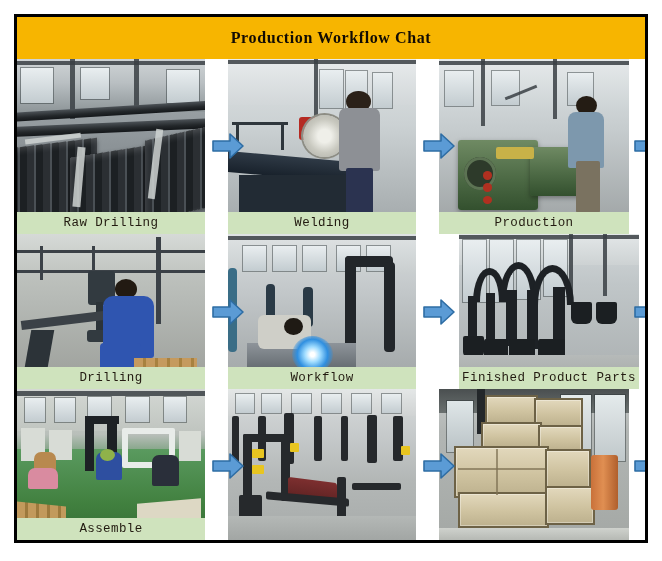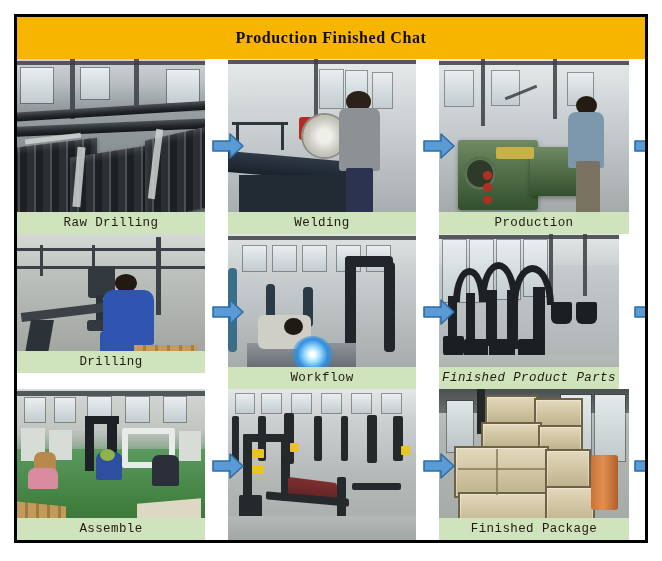--- a/index.html
+++ b/index.html
@@ -214,21 +214,21 @@
   .drum { position:absolute; background:linear-gradient(90deg,#c9713a,#e08f52 45%,#b05f2c); border-radius:3px; }
 </style>
 </head>
 <body>
 
 <div id="root">
 
   <div class="frame">
 
     <div class="title-bar">
-      <div class="title-text">Production Finished Chat</div>
+      <div class="title-text">Production Workflow Chat</div>
     </div>
 
     <div class="grid">
 
       <div class="cell" style="left:0px;top:0px;width:188px;height:175px;">
         <div class="photo p-raw">
           <div class="sky-roof" style="height:30%;"></div>
           <div class="beam" style="left:0;top:2px;width:100%;height:4px;"></div>
           <div class="beam" style="left:28%;top:0;width:5px;height:34%;"></div>
           <div class="beam" style="left:62%;top:0;width:5px;height:30%;"></div>
@@ -315,21 +315,21 @@
           <span>Production</span>
         </div>
       </div>
 
       <div class="arrow" style="left:616px;top:72px;">
         <svg viewBox="0 0 34 30">
             <path d="M2 10 H19 V3 L32 15 L19 27 V20 H2 Z" fill="#5b9bd5" stroke="#2e6da4" stroke-width="1.6" stroke-linejoin="round"></path>
           </svg>
       </div>
 
-      <div class="cell" style="left:0px;top:175px;width:188px;height:139px;">
+      <div class="cell" style="left:0px;top:175px;width:188px;height:155px;">
         <div class="photo p-drill">
           <div class="sky-roof" style="height:24%;background:linear-gradient(180deg,#d6dad7,#c2c6c2);"></div>
           <div class="rail" style="left:0;top:10%;width:100%;height:3px;"></div>
           <div class="rail" style="left:0;top:23%;width:100%;height:3px;"></div>
           <div class="rail" style="left:12%;top:8%;width:3px;height:22%;"></div>
           <div class="rail" style="left:40%;top:8%;width:3px;height:22%;"></div>
           <div class="rail" style="left:74%;top:2%;width:5px;height:56%;"></div>
           <div class="drill-head" style="left:38%;top:24%;width:14%;height:22%;"></div>
           <div class="drill-col" style="left:42%;top:44%;width:4%;height:22%;"></div>
           <div class="drill-head" style="left:37%;top:62%;width:16%;height:8%;"></div>
@@ -377,21 +377,21 @@
           <span>Workflow</span>
         </div>
       </div>
 
       <div class="arrow" style="left:405px;top:238px;">
         <svg viewBox="0 0 34 30">
             <path d="M2 10 H19 V3 L32 15 L19 27 V20 H2 Z" fill="#5b9bd5" stroke="#2e6da4" stroke-width="1.6" stroke-linejoin="round"></path>
           </svg>
       </div>
 
-      <div class="cell" style="left:422px;top:175px;width:180px;height:155px;font-style:italic;">
+      <div class="cell" style="left:442px;top:175px;width:180px;height:155px;">
         <div class="photo p-parts">
           <div class="sky-roof" style="height:20%;background:linear-gradient(180deg,#e3e7e8,#cdd2d3);"></div>
           <div class="win" style="left:2%;top:4%;width:13%;height:40%;"></div>
           <div class="win" style="left:17%;top:4%;width:13%;height:40%;"></div>
           <div class="win" style="left:32%;top:4%;width:13%;height:38%;"></div>
           <div class="win" style="left:47%;top:4%;width:13%;height:36%;"></div>
           <div class="beam" style="left:0;top:1px;width:100%;height:4px;"></div>
           <div class="beam" style="left:61%;top:0;width:4px;height:44%;"></div>
           <div class="beam" style="left:80%;top:0;width:4px;height:40%;"></div>
           <div class="part-curve" style="left:8%;top:22%;width:18%;height:22%;"></div>
@@ -508,23 +508,20 @@
           <div class="crate" style="left:52%;top:24%;width:24%;height:18%;"></div>
           <div class="crate" style="left:8%;top:38%;width:50%;height:34%;"></div>
           <div class="crate" style="left:56%;top:40%;width:24%;height:26%;"></div>
           <div class="crate" style="left:10%;top:68%;width:48%;height:24%;"></div>
           <div class="crate" style="left:56%;top:64%;width:26%;height:26%;"></div>
           <div class="crate-seam" style="left:10%;top:52%;width:46%;height:2px;"></div>
           <div class="crate-seam" style="left:30%;top:40%;width:2px;height:30%;"></div>
           <div class="drum" style="left:80%;top:44%;width:14%;height:36%;"></div>
           <div class="floor" style="height:8%;background:linear-gradient(180deg,#cfd2cd,#b6b9b4);"></div>
         </div>
-        <div class="caption">
-          <span>Finished Package</span>
-        </div>
       </div>
 
       <div class="arrow" style="left:616px;top:392px;">
         <svg viewBox="0 0 34 30">
             <path d="M2 10 H19 V3 L32 15 L19 27 V20 H2 Z" fill="#5b9bd5" stroke="#2e6da4" stroke-width="1.6" stroke-linejoin="round"></path>
           </svg>
       </div>
 
     </div>
   </div>

